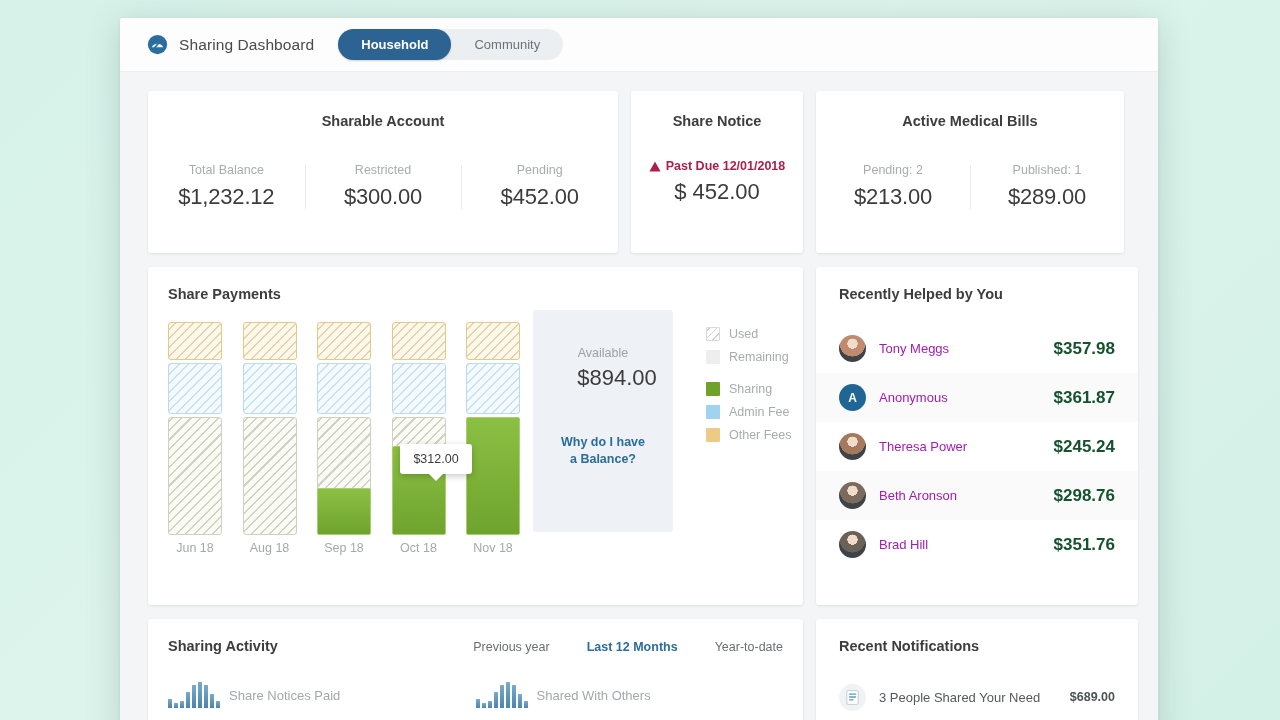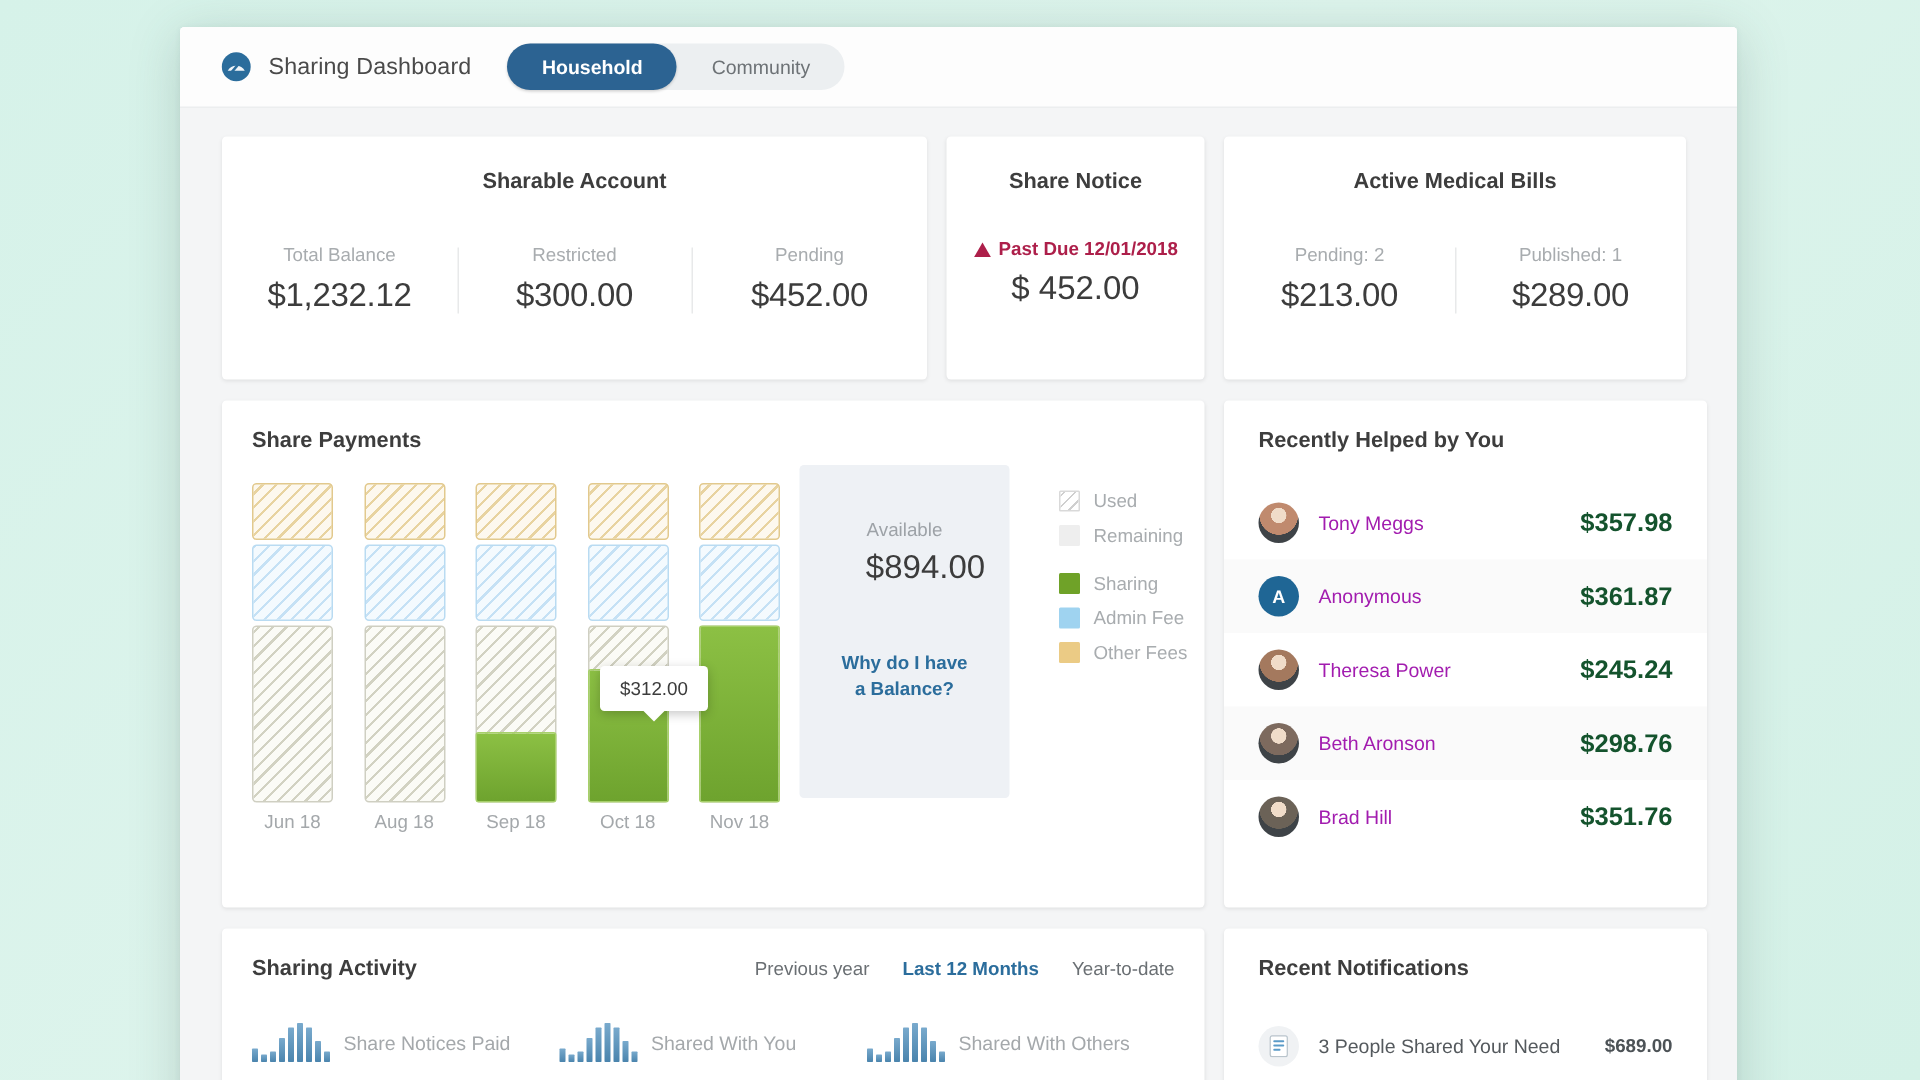--- a/index.html
+++ b/index.html
@@ -234,21 +234,21 @@
     flex: 1 1 auto; white-space: nowrap;
   }
   .person-amt { font-size: 17px; font-weight: bold; color: #14532d; }
 
   
   .row3 { display: flex; gap: 13px; margin-top: 14px; }
   .c-activity { width: 655px; height: 150px; padding: 19px 20px 0 20px; }
   .c-notif    { width: 322px; height: 150px; padding: 19px 0 0 0; }
 
   .activity-head { display: flex; align-items: baseline; }
-  .activity-filters { margin-left: auto; display: flex; gap: 22px; }
+  .activity-filters { margin-left: auto; display: flex; gap: 37px; }
   .filter {
     font-size: 12.5px; color: #6a6f73; cursor: pointer; white-space: nowrap;
   }
   .filter.active { color: #2b6d9c; font-weight: bold; }
 
   .activity-metrics { display: flex; margin-top: 28px; }
   .metric { flex: 1; display: flex; align-items: flex-end; }
   .spark { display: flex; align-items: flex-end; gap: 2px; height: 26px; flex: 0 0 auto; }
   .spark i { width: 4px; display: block; border-radius: .5px; }
   .metric-label {
@@ -479,34 +479,20 @@
                 <i style="height: 5px; background: linear-gradient(rgb(121, 170, 205) 0%, rgb(74, 132, 173) 100%);"></i>
                 <i style="height: 7px; background: linear-gradient(rgb(121, 170, 205) 0%, rgb(74, 132, 173) 100%);"></i>
                 <i style="height: 16px; background: linear-gradient(rgb(121, 170, 205) 0%, rgb(74, 132, 173) 100%);"></i>
                 <i style="height: 23px; background: linear-gradient(rgb(121, 170, 205) 0%, rgb(74, 132, 173) 100%);"></i>
                 <i style="height: 26px; background: linear-gradient(rgb(121, 170, 205) 0%, rgb(74, 132, 173) 100%);"></i>
                 <i style="height: 23px; background: linear-gradient(rgb(121, 170, 205) 0%, rgb(74, 132, 173) 100%);"></i>
                 <i style="height: 14px; background: linear-gradient(rgb(121, 170, 205) 0%, rgb(74, 132, 173) 100%);"></i>
                 <i style="height: 7px; background: linear-gradient(rgb(121, 170, 205) 0%, rgb(74, 132, 173) 100%);"></i>
               </div>
               <div class="metric-label">Share Notices Paid</div>
-            </div>
-            <div class="metric">
-              <div class="spark">
-                <i style="height: 9px; background: linear-gradient(rgb(121, 170, 205) 0%, rgb(74, 132, 173) 100%);"></i>
-                <i style="height: 5px; background: linear-gradient(rgb(121, 170, 205) 0%, rgb(74, 132, 173) 100%);"></i>
-                <i style="height: 7px; background: linear-gradient(rgb(121, 170, 205) 0%, rgb(74, 132, 173) 100%);"></i>
-                <i style="height: 16px; background: linear-gradient(rgb(121, 170, 205) 0%, rgb(74, 132, 173) 100%);"></i>
-                <i style="height: 23px; background: linear-gradient(rgb(121, 170, 205) 0%, rgb(74, 132, 173) 100%);"></i>
-                <i style="height: 26px; background: linear-gradient(rgb(121, 170, 205) 0%, rgb(74, 132, 173) 100%);"></i>
-                <i style="height: 23px; background: linear-gradient(rgb(121, 170, 205) 0%, rgb(74, 132, 173) 100%);"></i>
-                <i style="height: 14px; background: linear-gradient(rgb(121, 170, 205) 0%, rgb(74, 132, 173) 100%);"></i>
-                <i style="height: 7px; background: linear-gradient(rgb(121, 170, 205) 0%, rgb(74, 132, 173) 100%);"></i>
-              </div>
-              <div class="metric-label">Shared With You</div>
             </div>
             <div class="metric">
               <div class="spark">
                 <i style="height: 9px; background: linear-gradient(rgb(121, 170, 205) 0%, rgb(74, 132, 173) 100%);"></i>
                 <i style="height: 5px; background: linear-gradient(rgb(121, 170, 205) 0%, rgb(74, 132, 173) 100%);"></i>
                 <i style="height: 7px; background: linear-gradient(rgb(121, 170, 205) 0%, rgb(74, 132, 173) 100%);"></i>
                 <i style="height: 16px; background: linear-gradient(rgb(121, 170, 205) 0%, rgb(74, 132, 173) 100%);"></i>
                 <i style="height: 23px; background: linear-gradient(rgb(121, 170, 205) 0%, rgb(74, 132, 173) 100%);"></i>
                 <i style="height: 26px; background: linear-gradient(rgb(121, 170, 205) 0%, rgb(74, 132, 173) 100%);"></i>
                 <i style="height: 23px; background: linear-gradient(rgb(121, 170, 205) 0%, rgb(74, 132, 173) 100%);"></i>

